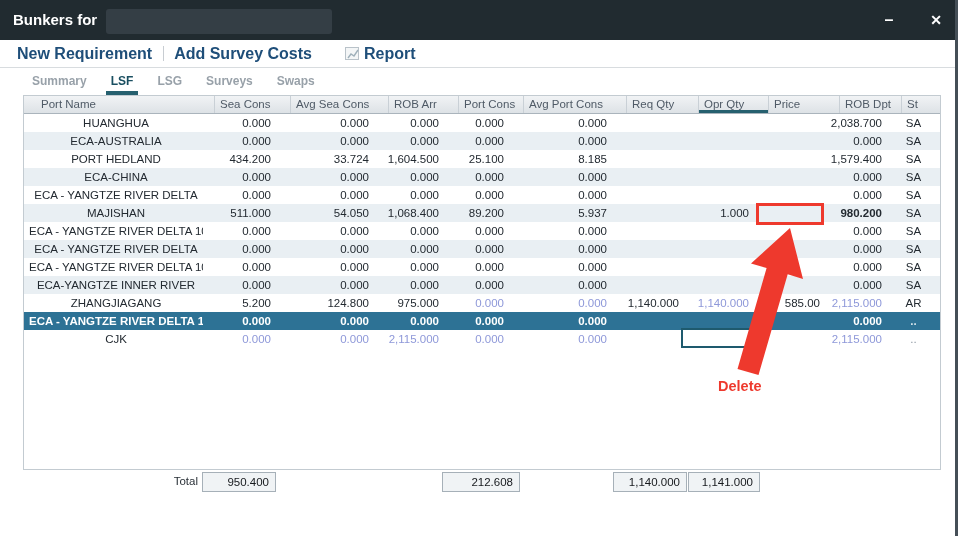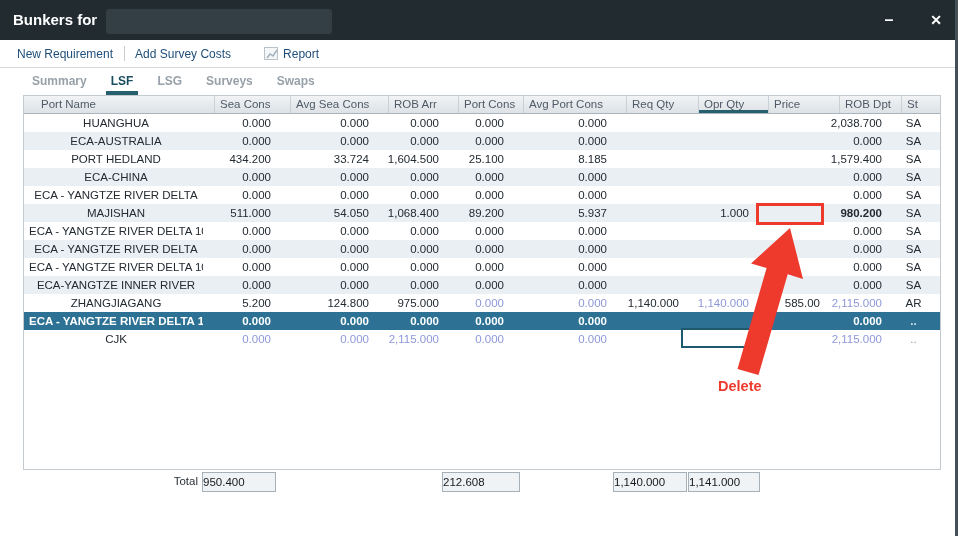--- a/index.html
+++ b/index.html
@@ -17,21 +17,21 @@
   }
   
   #titlebar{position:absolute;left:0;top:0;width:958px;height:40px;background:var(--titlebar);}
   #title{position:absolute;left:13px;top:11px;color:#ffffff;font-size:15px;font-weight:bold;}
   #redact{position:absolute;left:106px;top:9px;width:226px;height:25px;background:var(--redact);border-radius:3px;}
   .winbtn{position:absolute;top:8px;width:26px;height:24px;color:#ffffff;text-align:center;line-height:24px;cursor:pointer;}
   #btn-min{left:876px;font-size:16px;font-weight:bold;}
   #btn-close{left:923px;font-size:14px;font-weight:bold;}
   
   #toolbar{position:absolute;left:0;top:40px;width:955px;height:28px;background:#fff;border-bottom:1px solid #d8dcdf;display:flex;align-items:center;}
-  .tool-link{color:var(--link);font-size:12px;font-weight:normal;cursor:pointer;}
+  .tool-link{color:var(--link);font-size:16px;font-weight:bold;cursor:pointer;}
   #tool-new{margin-left:17px;}
   .tool-sep{width:1px;height:15px;background:#c8cdd2;margin:0 10px 0 11px;}
   #report-btn{display:flex;align-items:center;margin-left:33px;cursor:pointer;}
   #report-icon{width:14px;height:13px;border:1px solid #b9c2c9;background:#f4f6f7;margin-right:5px;position:relative;}
   #report-icon svg{position:absolute;left:1px;top:1px;}
   
   #tabbar{position:absolute;left:0;top:68px;width:955px;height:27px;background:#fff;display:flex;align-items:flex-end;}
   .tab{font-size:12px;font-weight:bold;color:var(--tab-inactive);padding:0 5px 7px 5px;cursor:pointer;}
   .tab.active{color:var(--tab-active);padding-bottom:3px;border-bottom:4px solid var(--tab-underline);}
   
@@ -45,21 +45,21 @@
   .gcell{flex:0 0 auto;font-size:11.5px;color:var(--body-text);line-height:18px;white-space:nowrap;overflow:hidden;}
   .gcell.l{padding-left:5px;text-align:center;}
   .gcell.r{padding-right:8px;text-align:right;}
   .gcell.blue{color:var(--blue);}
   .gcell.dim{color:#8f99a3;}
   .sel .gcell{color:#ffffff;font-weight:bold;}
   .sel .gcell.dim{color:#d8e5ec;}
   
   #totals{position:absolute;left:0;top:471px;width:958px;height:22px;font-size:11.5px;}
   #total-label{position:absolute;right:760px;top:4px;color:#2a3138;}
-  .tbox{position:absolute;top:1px;height:20px;border:1px solid #a6b0b8;background:#f0f3f5;line-height:18px;padding-right:6px;color:#16191d;}
+  .tbox{position:absolute;top:1px;height:20px;border:1px solid #a6b0b8;background:#f0f3f5;line-height:18px;text-align:right;padding-right:6px;color:#16191d;}
   #tbox-sea{left:202px;width:74px;}
   #tbox-port{left:442px;width:78px;}
   #tbox-req{left:613px;width:74px;}
   #tbox-opr{left:688px;width:72px;}
   
   #red-box{position:absolute;left:756px;top:203px;width:68px;height:22px;border:3px solid var(--red);}
   #focus-box{position:absolute;left:681px;top:328px;width:79px;height:20px;border:2px solid var(--focus);cursor:text;}
   #arrow-svg{position:absolute;left:660px;top:195px;width:220px;height:210px;pointer-events:none;}
   #delete-label{position:absolute;left:718px;top:378px;color:var(--red);font-size:14.5px;font-weight:bold;}
 </style>

